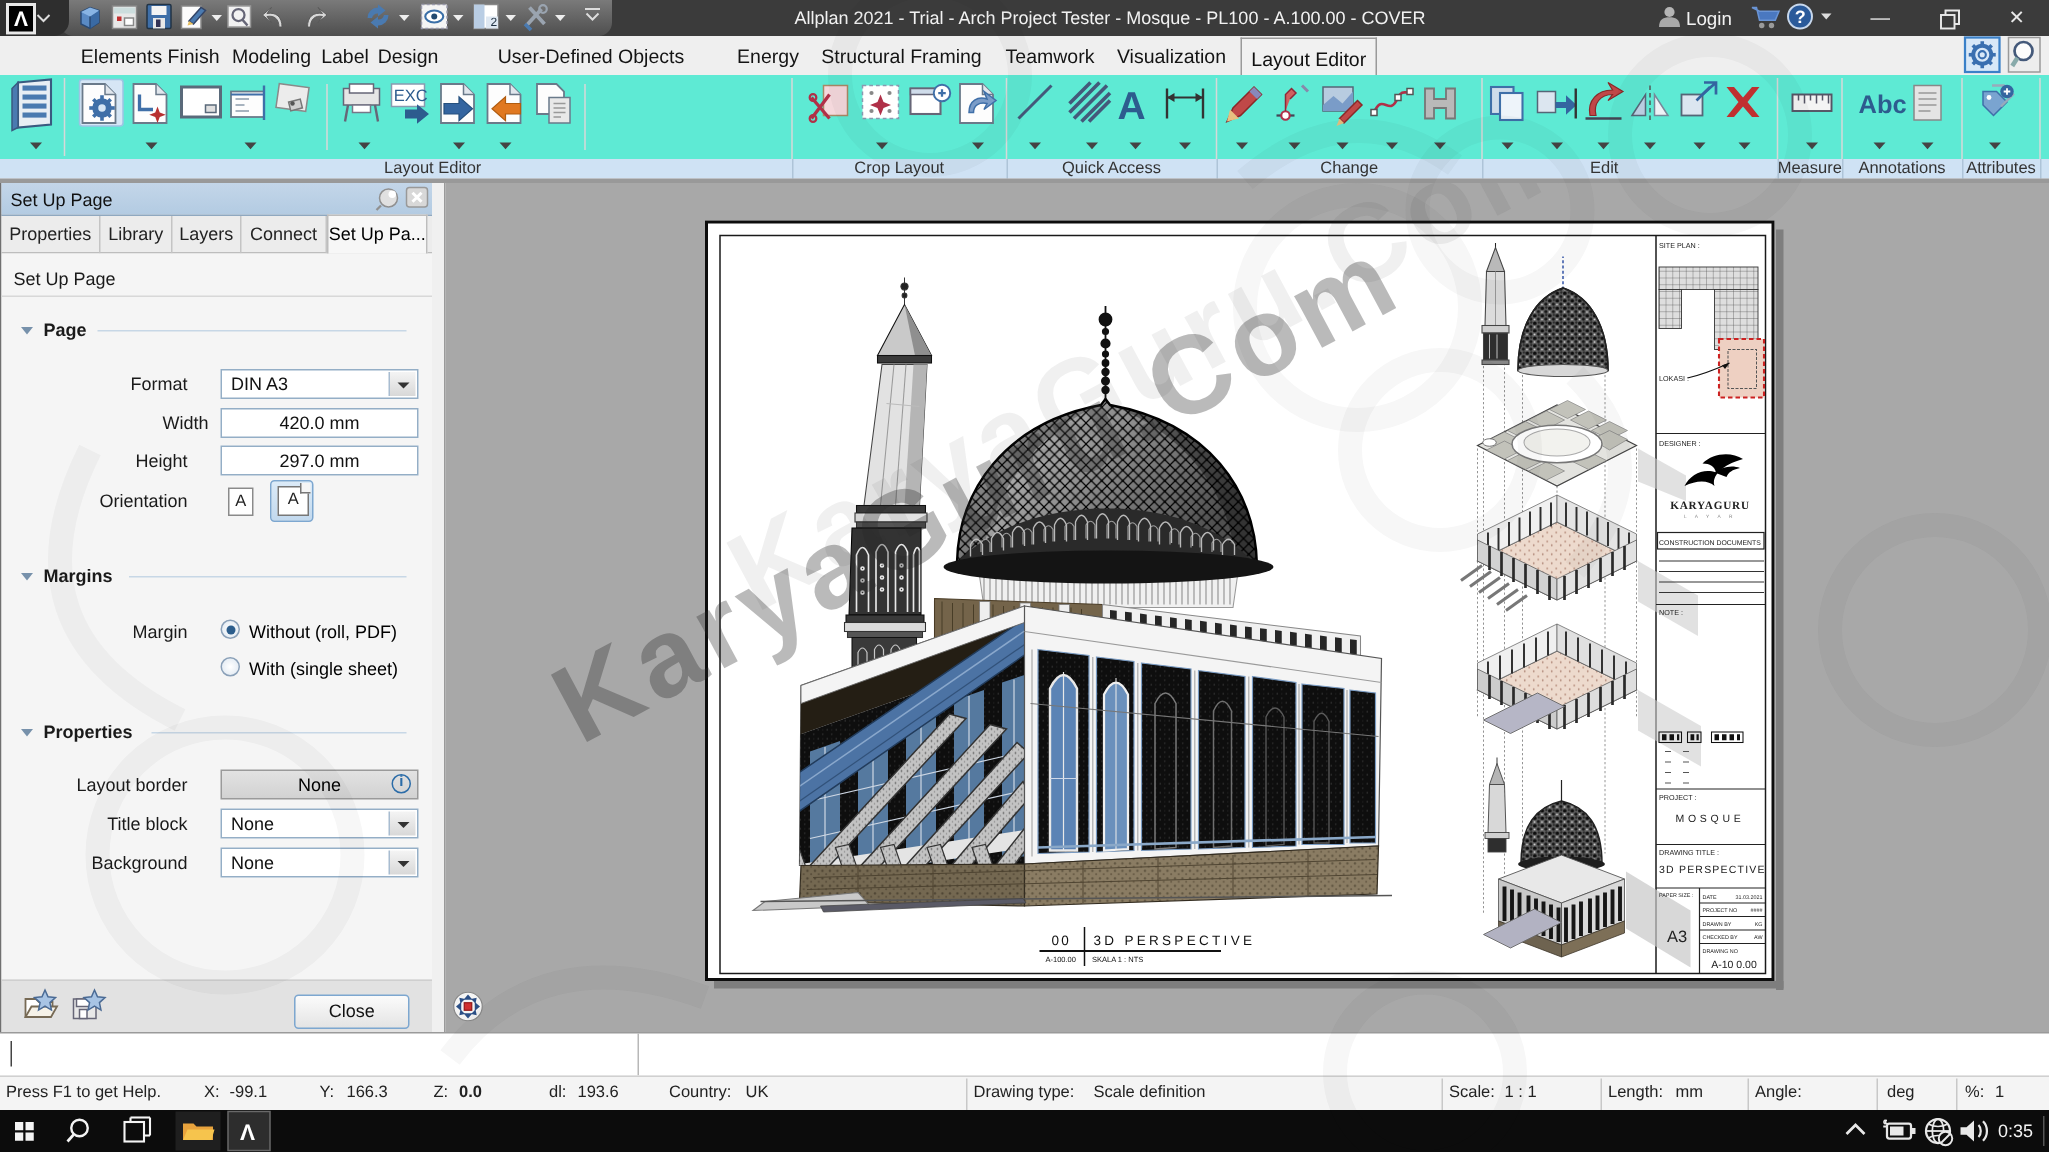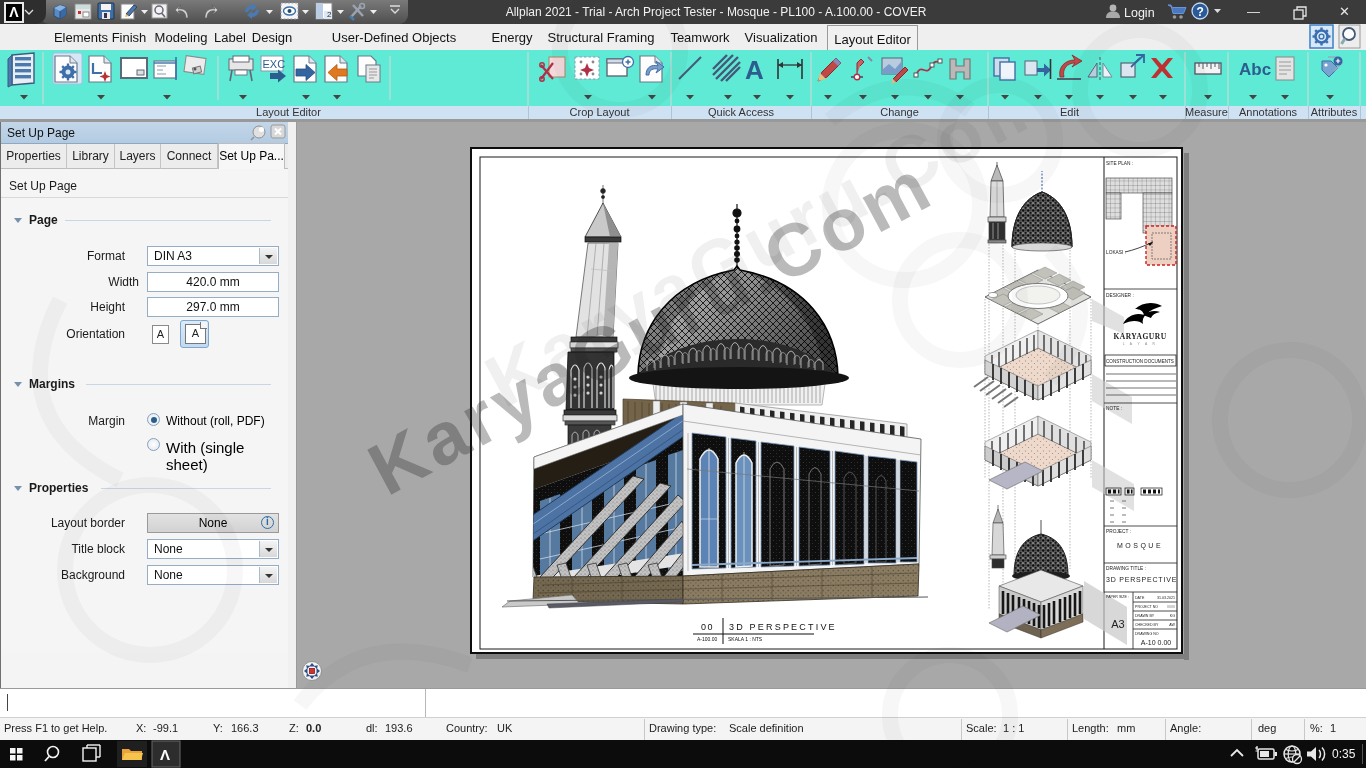--- a/index.html
+++ b/index.html
@@ -2,21 +2,21 @@
 <html><head>
 <meta charset="utf-8">
 <style>
 html,body{margin:0;padding:0;width:1366px;height:768px;overflow:hidden;font-family:"Liberation Sans",sans-serif;-webkit-font-smoothing:antialiased;}
 #app{position:relative;width:1366px;height:768px;background:#f0f0f0;}
 
 #titlebar{position:absolute;left:0;top:0;width:1366px;height:24px;background:#3b3b3b;color:#fff;}
 #qatplate{position:absolute;left:40px;top:0;width:368px;height:24px;background:linear-gradient(#7a7a7a,#4e4e4e);border-radius:0 0 9px 9px;}
 #qatwedge{position:absolute;left:0;top:0;width:46px;height:24px;background:#2e2e2e;border-radius:0 0 10px 0;}
 #logobox{position:absolute;left:4px;top:2px;width:16px;height:17px;background:#000;border:2px solid #e8e8e8;color:#fff;font-size:14px;text-align:center;line-height:16px;font-weight:bold;}
-#apptitle{position:absolute;left:456px;top:0;width:520px;height:24px;line-height:24px;text-align:center;font-size:12px;color:#f2f2f2;white-space:nowrap;}
+#apptitle{position:absolute;left:480px;top:0;width:520px;height:24px;line-height:24px;text-align:center;font-size:12px;color:#f2f2f2;white-space:nowrap;}
 .wbtn{position:absolute;top:0;height:24px;width:45px;color:#e8e8e8;text-align:center;line-height:24px;font-size:13px;}
 
 #tabrow{position:absolute;left:0;top:24px;width:1366px;height:26px;background:#efefef;}
 .rtab{position:absolute;top:0;height:26px;line-height:27px;font-size:13px;color:#141414;white-space:nowrap;transform:translateX(-50%);}
 #activetab{position:absolute;left:827px;top:25px;width:91px;height:25px;background:#f1f1f1;border:1px solid #9a9a9a;border-bottom:none;box-sizing:border-box;line-height:27px;text-align:center;font-size:13px;color:#111;z-index:3;}
 
 #ribbon{position:absolute;left:0;top:50px;width:1366px;height:56px;background:#5eead4;}
 #groupstrip{position:absolute;left:0;top:106px;width:1366px;height:13px;background:#cfe2f4;}
 .glabel{position:absolute;top:0;height:13px;line-height:13px;font-size:11px;color:#333;text-align:center;}
 .gsep{position:absolute;top:0;width:1px;height:13px;background:#aec4d8;}
@@ -519,39 +519,57 @@
 
       <div class="exparrow" style="left:13px;top:213px;"></div>
       <div class="sechdr" style="left:28px;top:208px;">Margins</div>
       <div class="secline" style="left:85px;top:215px;width:185px;"></div>
 
       <div class="plabel" style="left:14px;top:245px;">Margin</div>
       <div class="radio" style="left:146px;top:244px;"></div>
       <div style="position:absolute;left:149.5px;top:247.5px;width:6px;height:6px;border-radius:50%;background:#2b5d8c;"></div>
       <div style="position:absolute;left:165px;top:245px;font-size:12px;">Without (roll, PDF)</div>
       <div class="radio" style="left:146px;top:269px;"></div>
-      <div style="position:absolute;left:165px;top:270px;font-size:15px;">With (single sheet)</div>
+      <div style="position:absolute;left:165px;top:270px;font-size:12px;">With (single sheet)</div>
 
       <div class="exparrow" style="left:13px;top:317px;"></div>
       <div class="sechdr" style="left:28px;top:312px;">Properties</div>
       <div class="secline" style="left:100px;top:319px;width:170px;"></div>
 
       <div class="plabel" style="left:14px;top:347px;">Layout border</div>
       <div style="position:absolute;left:146px;top:344px;width:132px;height:20px;background:linear-gradient(#e2e2e2,#d2d2d2);border:1px solid #9a9a9a;box-sizing:border-box;font-size:12px;text-align:center;line-height:18px;">None</div>
       <div style="position:absolute;left:260px;top:347px;width:13px;height:13px;border-radius:50%;border:1.5px solid #2b6ca8;box-sizing:border-box;color:#2b6ca8;font-size:10px;font-weight:bold;text-align:center;line-height:10px;">i</div>
       <div class="plabel" style="left:14px;top:373px;">Title block</div>
       <div class="pinput" style="top:370px;">
           <span style="position:absolute;left:6px;top:2px;">None</span>
           <span class="combo-arrow"></span>
         </div>
       <div class="plabel" style="left:14px;top:399px;">Background</div>
       <div class="pinput" style="top:396px;">
           <span style="position:absolute;left:6px;top:2px;">None</span>
           <span class="combo-arrow"></span>
         </div>
+    </div>
+    <div id="palbottom">
+      <div id="palbicons">
+          <svg width="80" height="30" viewBox="0 0 80 30" style="position:absolute;left:14px;top:4px;">
+        <g>
+              <path d="M2,20 V8 h7 l2,2 h9 v3" fill="#fff" stroke="#776a55" stroke-width="1.2"></path>
+              <path d="M2,20 L6,13 h17 l-4,7 z" fill="#f6f2e8" stroke="#776a55" stroke-width="1.2"></path>
+              <path d="M15,2 l2,4.5 l5,0.5 l-3.7,3.4 l1,5 l-4.3,-2.6 l-4.3,2.6 l1,-5 L8,7 l5,-0.5 z" fill="#a8c4e4" stroke="#4a6a94" stroke-width="1"></path>
+            </g>
+        <g transform="translate(32,0)">
+              <rect x="2" y="8" width="15" height="13" fill="#e8e8e8" stroke="#667"></rect>
+              <rect x="4" y="8" width="11" height="5" fill="#fff" stroke="#667"></rect>
+              <rect x="6" y="15" width="5" height="6" fill="#fff" stroke="#667"></rect>
+              <path d="M16,2 l2,4.5 l5,0.5 l-3.7,3.4 l1,5 l-4.3,-2.6 l-4.3,2.6 l1,-5 L9,7 l5,-0.5 z" fill="#a8c4e4" stroke="#4a6a94" stroke-width="1"></path>
+            </g>
+      </svg>
+        </div>
+      <div id="closebtn">Close</div>
     </div>
   </div>
   <div id="palscroll"></div>
 
   <div id="canvas">
     <div id="sheetshadow"></div>
     <div id="sheetshadow2"></div>
     <div id="sheet">
 <svg width="711" height="505" viewBox="0 0 711 505">
 <defs>

